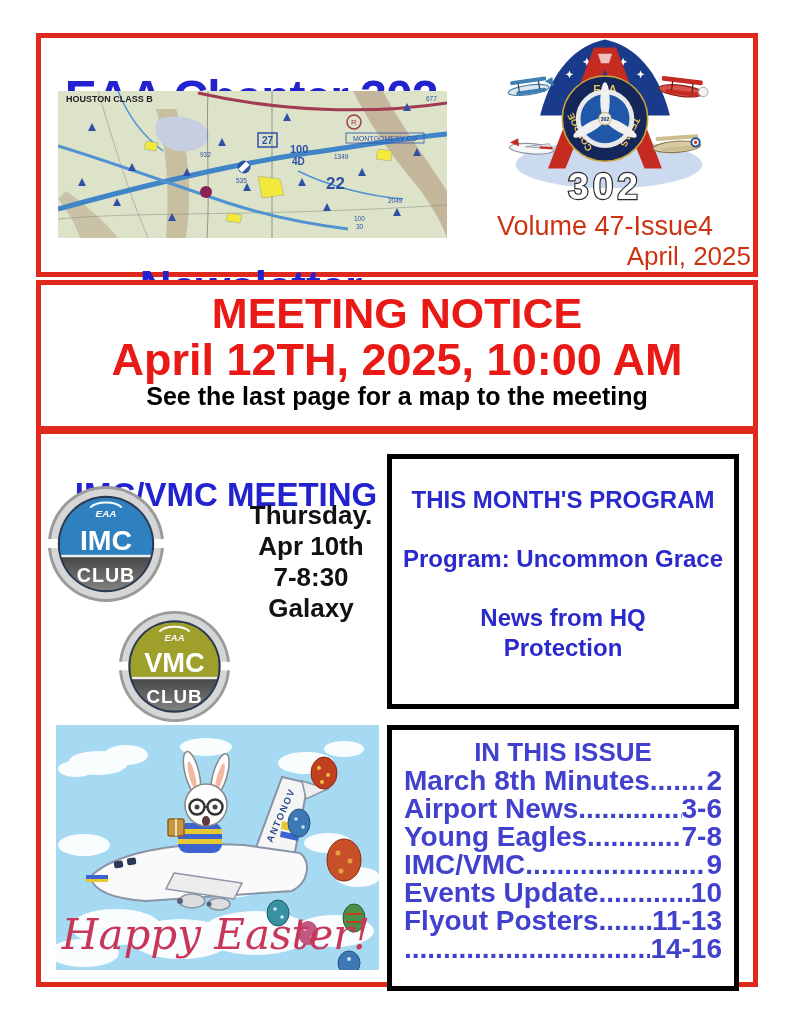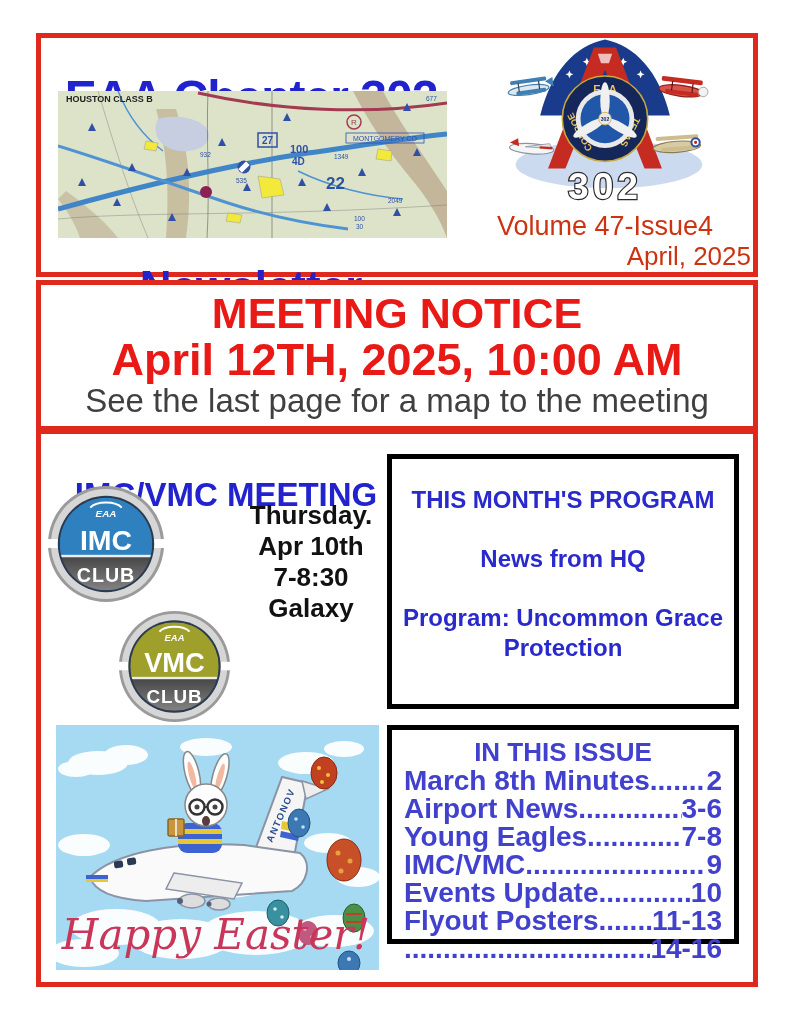--- a/index.html
+++ b/index.html
@@ -19,41 +19,41 @@
          color:var(--title-blue,#2222CE);line-height:1;}
   .logo-wrap{left:418px;top:0;width:292px;height:170px;}
   .h-vol{left:418px;top:174px;width:292px;text-align:center;font-size:27px;
          color:var(--volume-red,#CC3311);line-height:1.1;}
   .h-date{left:418px;top:204px;width:292px;text-align:right;font-size:26px;
           color:var(--volume-red,#CC3311);line-height:1.1;}
 
   
   .n1{margin-top:5px;font-size:43px;font-weight:bold;color:var(--notice-red,#E91A16);line-height:1.07;}
   .n2{font-size:45px;font-weight:bold;color:var(--notice-red,#E91A16);line-height:1.05;}
-  .n3{font-size:33px;font-weight:normal;color:#404040;line-height:1.1;}
+  .n3{font-size:25px;font-weight:bold;color:#000000;line-height:1.1;}
 
   
   .m-title{left:18px;top:11px;width:334px;text-align:center;font-size:33px;font-weight:bold;
            color:var(--title-blue,#2222CE);line-height:1;}
   .imc-wrap{left:6px;top:51px;width:118px;height:118px;}
   .sched{left:194px;top:66px;width:152px;text-align:center;font-size:26px;font-weight:bold;
          color:#111;line-height:31px;}
   .vmc-plate{left:68px;top:168px;width:130px;height:128px;background:#fff;
              display:flex;align-items:center;justify-content:center;}
   .vmc-plate svg{width:113px;height:113px;}
   .easter-wrap{left:15px;top:291px;width:323px;height:245px;}
 
   .blackbox{position:absolute;border:5px solid #000;box-sizing:border-box;background:#fff;margin-top:11px;}
   .pbox{left:346px;top:9px;width:352px;height:255px;text-align:center;
         color:var(--body-blue,#2A2ACC);font-weight:bold;}
   .p-title{margin-top:27px;font-size:24px;}
   .p-line{margin-top:31px;font-size:24px;}
   .p-cont{margin-top:2px;font-size:24px;}
 
-  .ibox{left:346px;top:280px;width:352px;height:219px;padding:7px 12px 12px 12px;
+  .ibox{left:346px;top:280px;width:352px;height:266px;padding:7px 12px 12px 12px;
         color:var(--toc-blue,#4141CE);font-weight:bold;}
   .i-title{text-align:center;font-size:26px;line-height:30px;}
   .toc-row{display:flex;align-items:baseline;font-size:28px;line-height:28px;}
   .toc-label{white-space:nowrap;}
   .toc-dots{flex:1;overflow:hidden;white-space:nowrap;}
   .toc-page{white-space:nowrap;}
 
   svg{display:block;}
   svg text{font-family:"Liberation Sans",sans-serif;}
   .script-text{font-family:"DejaVu Serif",serif;font-style:italic;}
@@ -362,22 +362,22 @@
           <line x1="290" y1="197" x2="306" y2="197" stroke="#C04020" stroke-width="2"></line>
           <ellipse cx="293" cy="238" rx="11" ry="12" fill="#3C78B4" stroke="#24527E" stroke-width="1"></ellipse>
           <circle cx="293" cy="234" r="2" fill="#C8E0F0"></circle>
         </g>
         <text class="script-text" x="160" y="224" text-anchor="middle" font-size="42" style="fill:var(--easter-red,#C8365A)">Happy Easter!</text>
       </svg>
     </div>
 
     <div class="blackbox pbox">
       <div class="p-title">THIS MONTH'S PROGRAM</div>
+      <div class="p-line">Program: Uncommon Grace</div>
       <div class="p-line">News from HQ</div>
-      <div class="p-line">Program: Uncommon Grace</div>
       <div class="p-cont">Protection</div>
     </div>
 
     <div class="blackbox ibox">
       <div class="i-title">IN THIS ISSUE</div>
       <div class="toc-row">
         <span class="toc-label">March 8th Minutes</span>
         <span class="toc-dots">............................................................</span>
         <span class="toc-page">2</span>
       </div>

